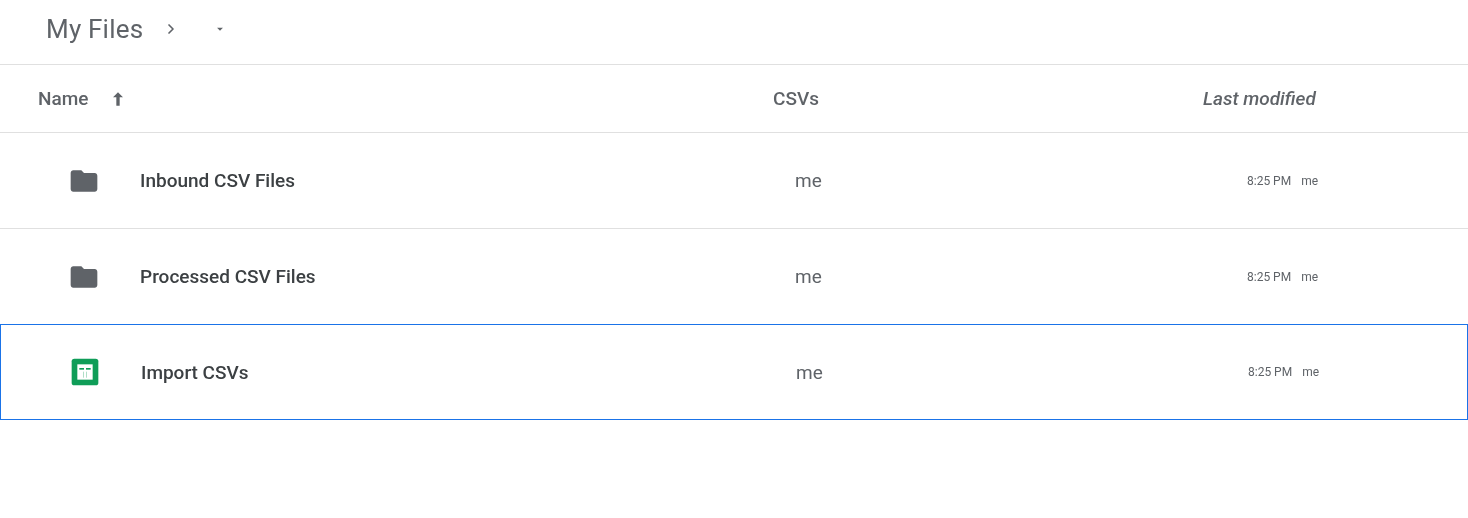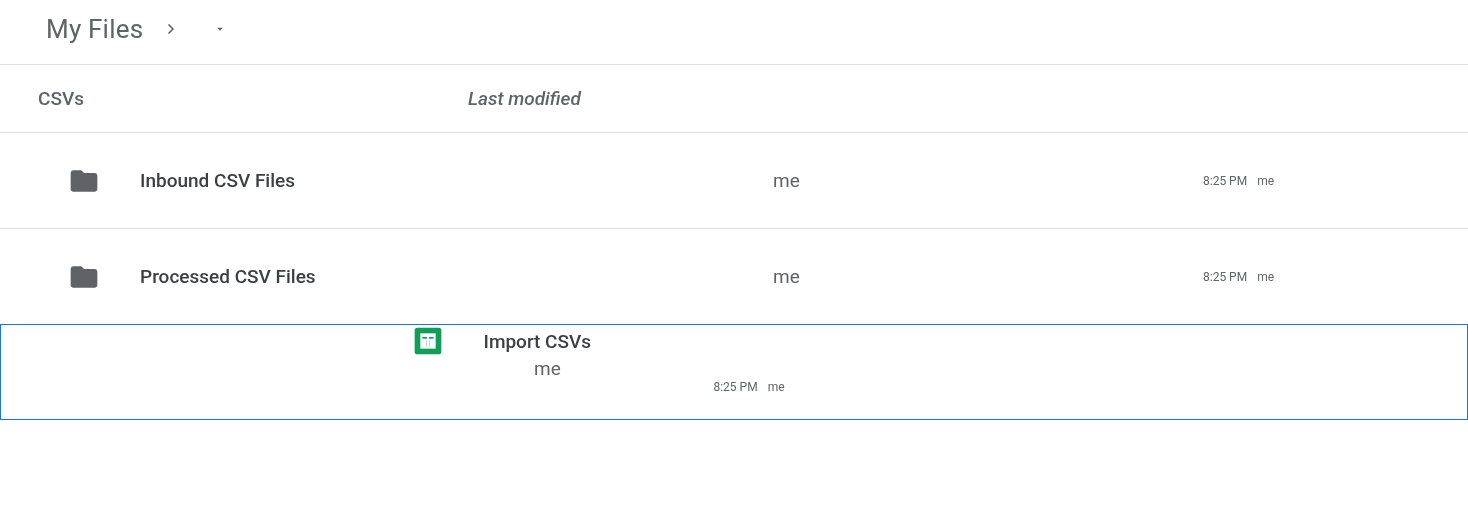--- a/index.html
+++ b/index.html
@@ -65,26 +65,26 @@
       display: flex;
       align-items: center;
     }
     .file-row {
       display: flex;
       align-items: center;
       padding: 0 8px 0 38px;
       height: 96px;
       border-bottom: 1px solid #e0e0e0;
       cursor: pointer;
+      gap: 22px;
     }
     .file-row.selected {
       border: 1.5px solid #1a73e8;
       border-left: 1.5px solid #1a73e8;
       margin-top: -1px;
-      flex-direction: column;
     }
     .file-name-cell {
       width: 735px;
       display: flex;
       align-items: center;
     }
     .file-icon {
       width: 32px;
       height: 32px;
       margin-left: 30px;
@@ -122,20 +122,28 @@
       </svg>
   </span>
   <span class="breadcrumb-dropdown">
     <svg width="14" height="14" viewBox="0 0 24 24">
         <path d="M7 10l5 5 5-5z" fill="#5f6368"></path>
       </svg>
   </span>
 </div>
 
 <div class="header-row">
+  <div class="col-name">
+    <span>Name</span>
+    <span class="sort-arrow">
+      <svg width="20" height="20" viewBox="0 0 24 24">
+          <path d="M12 4l-6 6h4v10h4V10h4l-6-6z" fill="#5f6368"></path>
+        </svg>
+    </span>
+  </div>
   <div class="col-owner">CSVs</div>
   <div class="col-modified">Last modified</div>
 </div>
 
 <div id="file-list">
     <div class="file-row">
       <div class="file-name-cell">
         <div class="file-icon"><svg width="32" height="32" viewBox="0 0 24 24">
             <path d="M10 4H4c-1.1 0-2 .9-2 2v12c0 1.1.9 2 2 2h16c1.1 0 2-.9 2-2V8c0-1.1-.9-2-2-2h-8l-2-2z" fill="#5f6368"></path>
           </svg></div>

